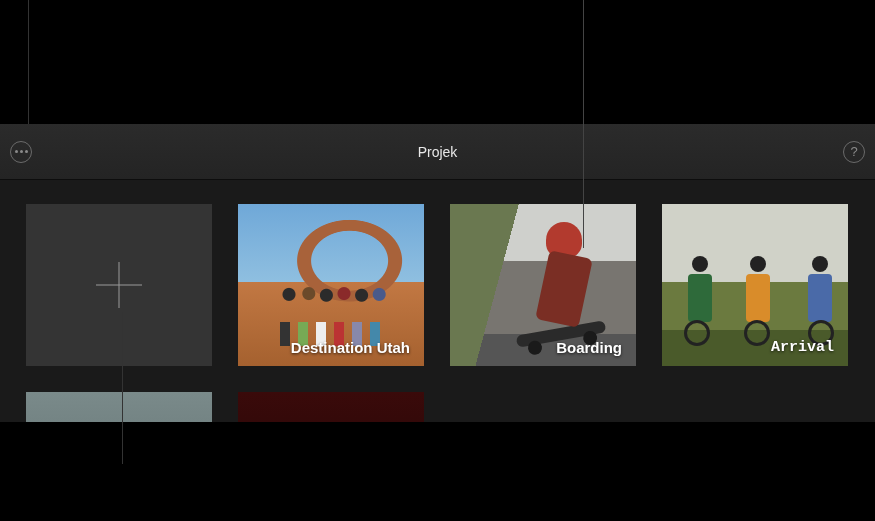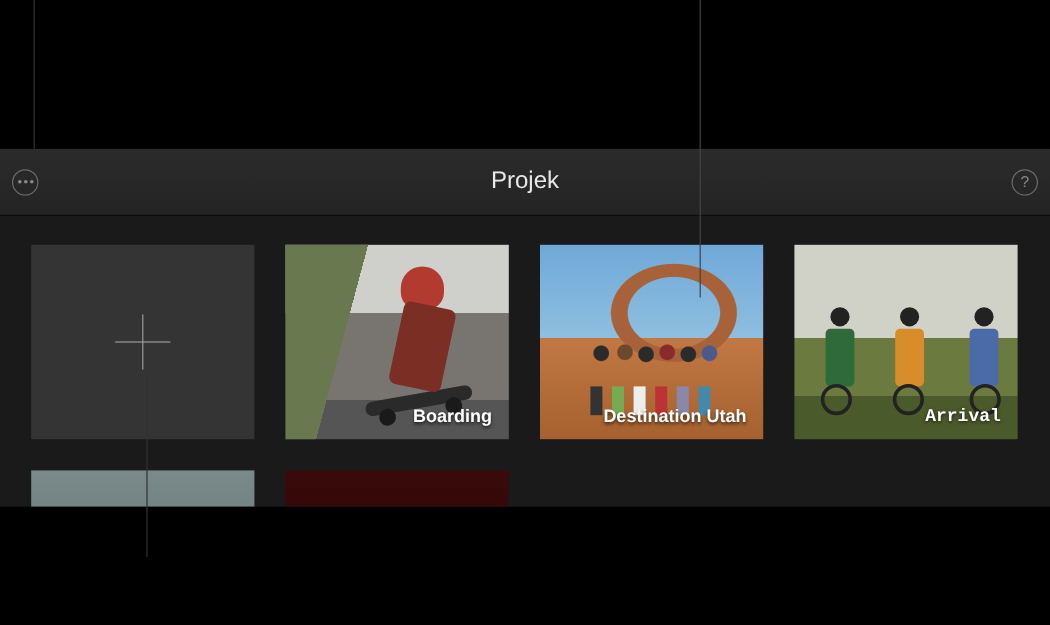--- a/index.html
+++ b/index.html
@@ -35,21 +35,21 @@
       width: 100%;
       background: linear-gradient(#2b2b2b, #242424);
       border-bottom: 1px solid #0d0d0d;
       display: flex;
       align-items: center;
       justify-content: space-between;
       padding: 0 10px;
     }
     .header-title {
       color: #e8e8e8;
-      font-size: 20px;
+      font-size: 14px;
       font-weight: 400;
       position: absolute;
       left: 50%;
       transform: translateX(-50%);
     }
     .circle-btn {
       width: 22px;
       height: 22px;
       border-radius: 50%;
       border: 1.5px solid #6a6a6a;
@@ -239,28 +239,28 @@
       <span>?</span>
     </div>
   </div>
 
   <div class="content">
 
     <div class="tile add">
       <div class="plus"></div>
     </div>
 
+    <div class="tile thumb-utah">
+      <div class="bodies"></div>
+      <div class="tile-label">Destination Utah</div>
+    </div>
+
     <div class="tile thumb-boarding">
       <div class="board"></div>
       <div class="tile-label">Boarding</div>
-    </div>
-
-    <div class="tile thumb-utah">
-      <div class="bodies"></div>
-      <div class="tile-label">Destination Utah</div>
     </div>
 
     <div class="tile thumb-arrival">
       <div class="rider r1">
           <div class="head"></div>
           <div class="torso"></div>
           <div class="wheel"></div>
         </div>
       <div class="rider r2">
           <div class="head"></div>

